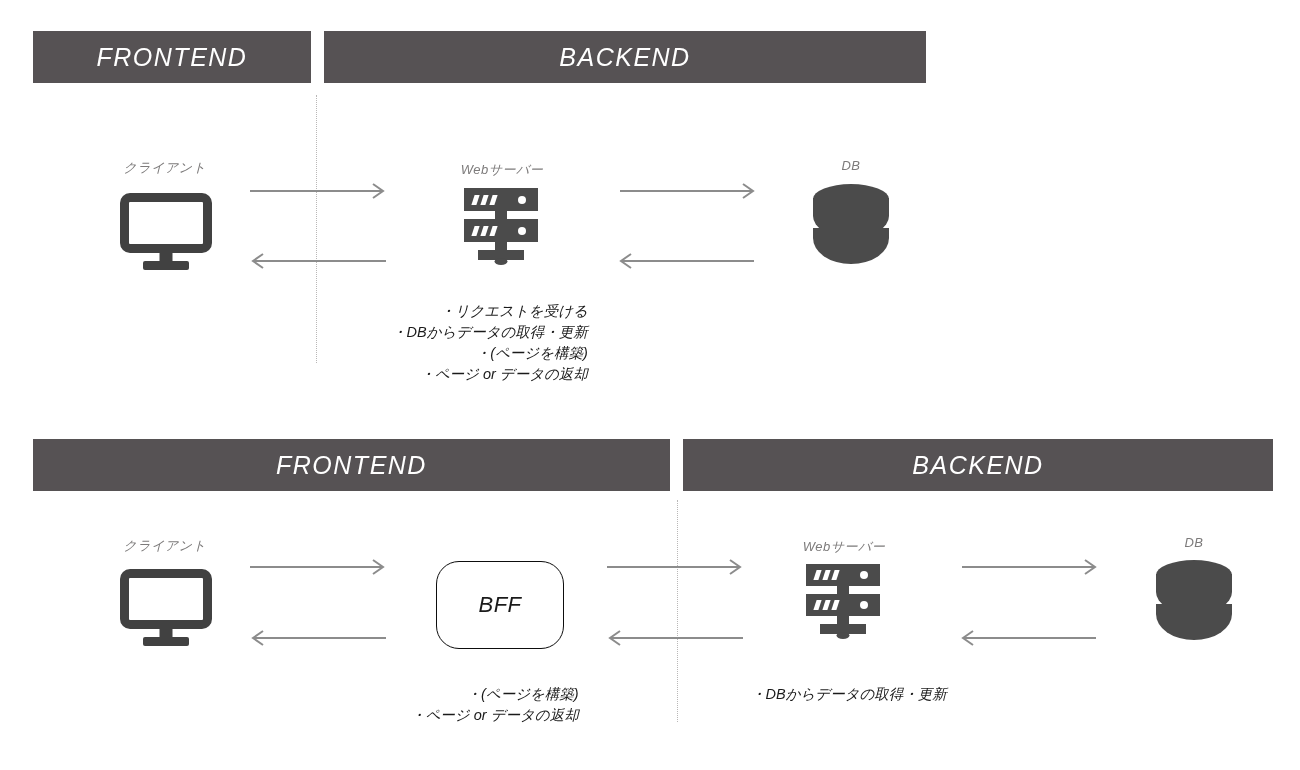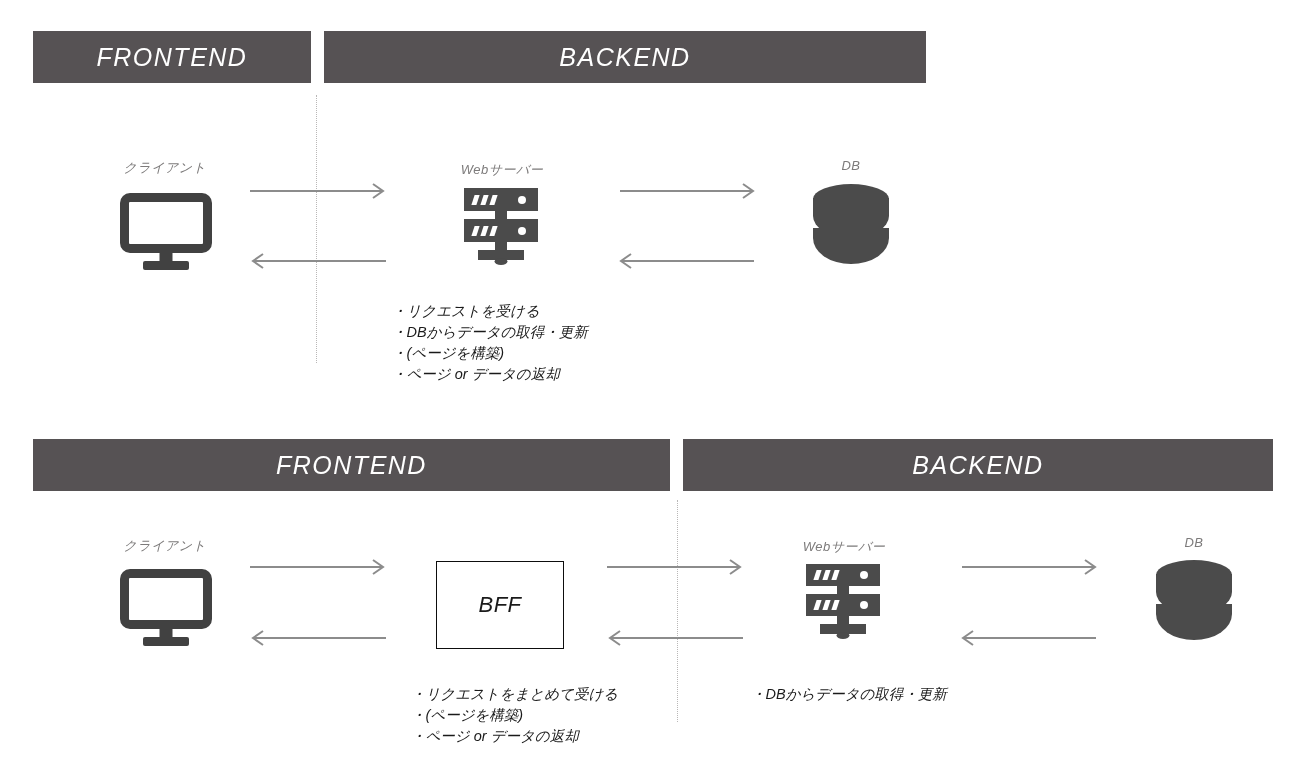--- a/index.html
+++ b/index.html
@@ -168,21 +168,21 @@
   }
 
   
   .bullets {
     position: absolute;
     font-size: 14.5px;
     line-height: 21px;
     color: #1a1a1a;
     white-space: nowrap;
   }
-  .bullets .li { display: block; }
+  .bullets .li { display: block; text-align: right; }
 </style>
 </head>
 <body>
 
 <div class="canvas">
 
   <div class="bar bar-top-fe">
     <span>FRONTEND</span>
   </div>
   <div class="bar bar-top-be">
@@ -280,21 +280,21 @@
       <polyline points="123,1 133,8 123,15" fill="none" stroke="#8c8c8c" stroke-width="2"></polyline>
     </svg>
   </div>
   <div class="arrow" style="left:250px; top:630px;">
     <svg width="136" height="16" viewBox="0 0 136 16">
       <line x1="4" y1="8" x2="136" y2="8" stroke="#8c8c8c" stroke-width="2"></line>
       <polyline points="13,1 3,8 13,15" fill="none" stroke="#8c8c8c" stroke-width="2"></polyline>
     </svg>
   </div>
 
-  <div class="bff-box" style="left:436px; top:561px; width:128px; height:88px;">
+  <div class="bff-box" style="left:436px; top:561px; width:128px; height:88px;border-radius:23px;">
     <span>BFF</span>
   </div>
 
   <div class="arrow" style="left:607px; top:559px;">
     <svg width="136" height="16" viewBox="0 0 136 16">
       <line x1="0" y1="8" x2="132" y2="8" stroke="#8c8c8c" stroke-width="2"></line>
       <polyline points="123,1 133,8 123,15" fill="none" stroke="#8c8c8c" stroke-width="2"></polyline>
     </svg>
   </div>
   <div class="arrow" style="left:607px; top:630px;">
@@ -338,21 +338,20 @@
   <div class="db" style="left:1156px; top:560px; width:76px; height:86px;">
     <div class="cap" style="top:0px;  height:30px;"></div>
     <div class="seg" style="top:14px; height:18px;"></div>
     <div class="band-bot" style="top:32px; height:22px;"></div>
     <div class="seg" style="top:44px; height:10px;"></div>
     <div class="band-bot" style="top:54px; height:26px;"></div>
   </div>
   <div class="node-label" style="left:1139px; top:535px; width:110px;">DB</div>
 
   <div class="bullets" style="left:411px; top:684px;">
-    <span class="li">・リクエストをまとめて受ける</span>
     <span class="li">・(ページを構築)</span>
     <span class="li">・ページ or データの返却</span>
   </div>
   <div class="bullets" style="left:751px; top:684px;">
     <span class="li">・DBからデータの取得・更新</span>
   </div>
 
 </div>
 
 </body></html>

